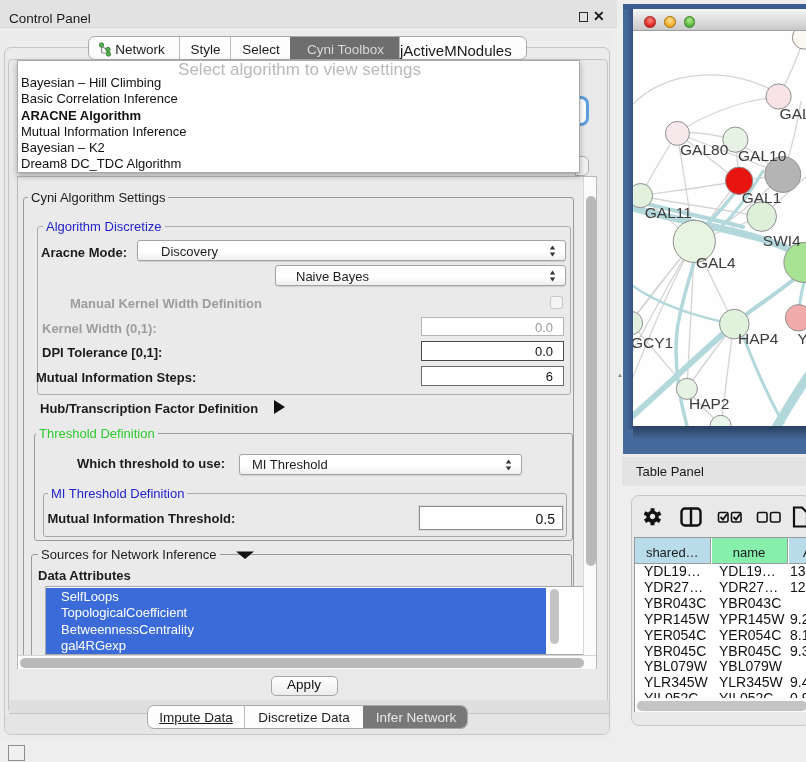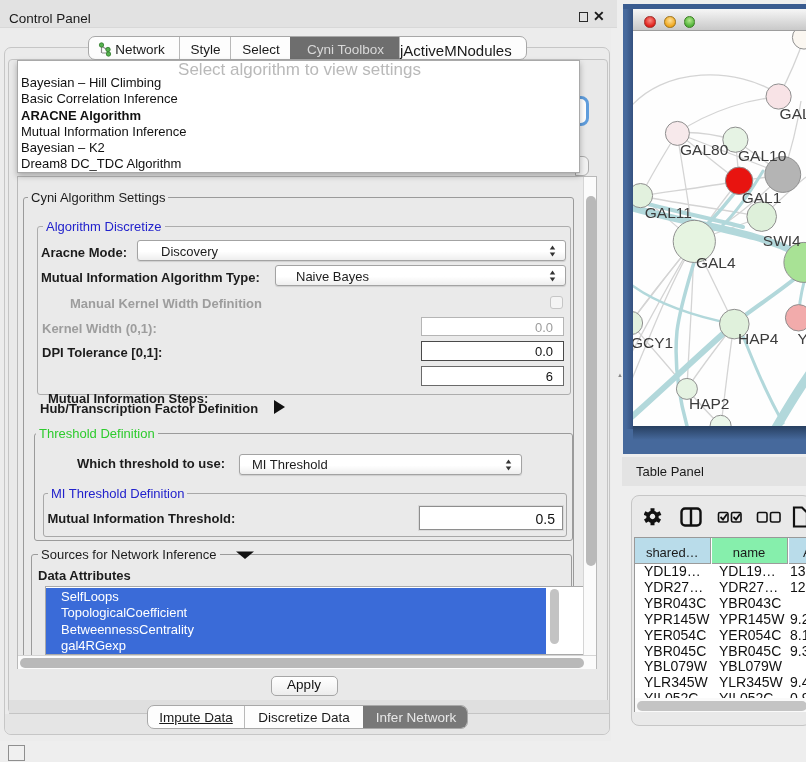--- a/index.html
+++ b/index.html
@@ -64,35 +64,34 @@
   <div class="grplbl" style="left:26px;top:44px;color:#2222cc;">Algorithm Discretize</div>
 
   <div class="abs b13" style="left:24px;top:69px;">Aracne Mode:</div>
   <div class="combo" style="left:120px;top:64px;width:429px;height:21px;">
     <div class="abs n13" style="left:23px;top:3px;">Discovery</div>
     <svg class="ar" viewBox="0 0 9 14">
           <path d="M4.5 0 L8 5 L1 5 Z" fill="#333"></path>
           <path d="M4.5 14 L8 9 L1 9 Z" fill="#333"></path>
         </svg>
   </div>
-  <div class="abs b13" style="left:24px;top:94px;">Mutual Information Algorithm Type:</div>
   <div class="combo" style="left:258px;top:89px;width:291px;height:21px;">
     <div class="abs n13" style="left:20px;top:3px;">Naive Bayes</div>
     <svg class="ar" viewBox="0 0 9 14">
           <path d="M4.5 0 L8 5 L1 5 Z" fill="#333"></path>
           <path d="M4.5 14 L8 9 L1 9 Z" fill="#333"></path>
         </svg>
   </div>
   <div class="abs b13" style="left:25px;top:120px;color:#9d9d9d;margin-left:28px;">Manual Kernel Width Definition</div>
   <div class="abs" style="left:533px;top:120px;width:13px;height:13px;border:1px solid #c6c6c6;border-radius:3px;background:#f4f4f4;"></div>
   <div class="abs b13" style="left:25px;top:145px;color:#9d9d9d;">Kernel Width (0,1):</div>
   <div class="fld" style="left:404px;top:141px;width:143px;height:19px;border:1px solid #b5b5b5;color:#9d9d9d;padding:2px 10px 0 0;">0.0</div>
   <div class="abs b13" style="left:25px;top:169px;">DPI Tolerance [0,1]:</div>
   <div class="fld" style="left:404px;top:165px;width:143px;height:20px;border:1.5px solid #4a4a4a;padding:2px 10px 0 0;">0.0</div>
-  <div class="abs b13" style="left:31px;top:194px;margin-top:21px;">Mutual Information Steps:</div>
+  <div class="abs b13" style="left:19px;top:194px;">Mutual Information Steps:</div>
   <div class="fld" style="left:404px;top:190px;width:143px;height:20px;border:1px solid #6a6a6a;padding:2px 10px 0 0;">6</div>
 
   <div class="abs b13" style="left:23px;top:225px;">Hub/Transcription Factor Definition</div>
   <svg class="abs" style="left:256px;top:224px;" width="13" height="14" viewBox="0 0 13 14">
         <path d="M1 0 L12 7 L1 14 Z" fill="#111"></path>
       </svg>
 
   <div class="grp" style="left:16.5px;top:257px;width:539px;height:108px;"></div>
   <div class="grplbl" style="left:19px;top:251px;color:#2ecb2e;">Threshold Definition</div>
   <div class="abs b13" style="left:60px;top:279.5px;">Which threshold to use:</div>

